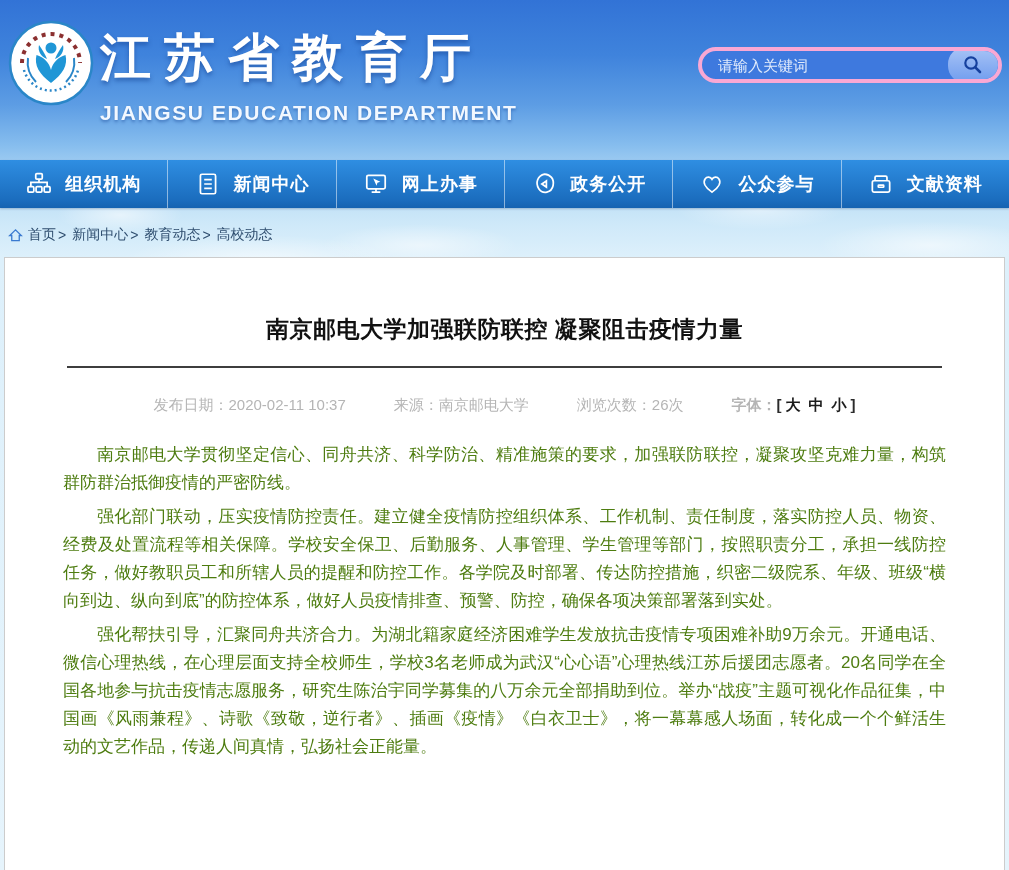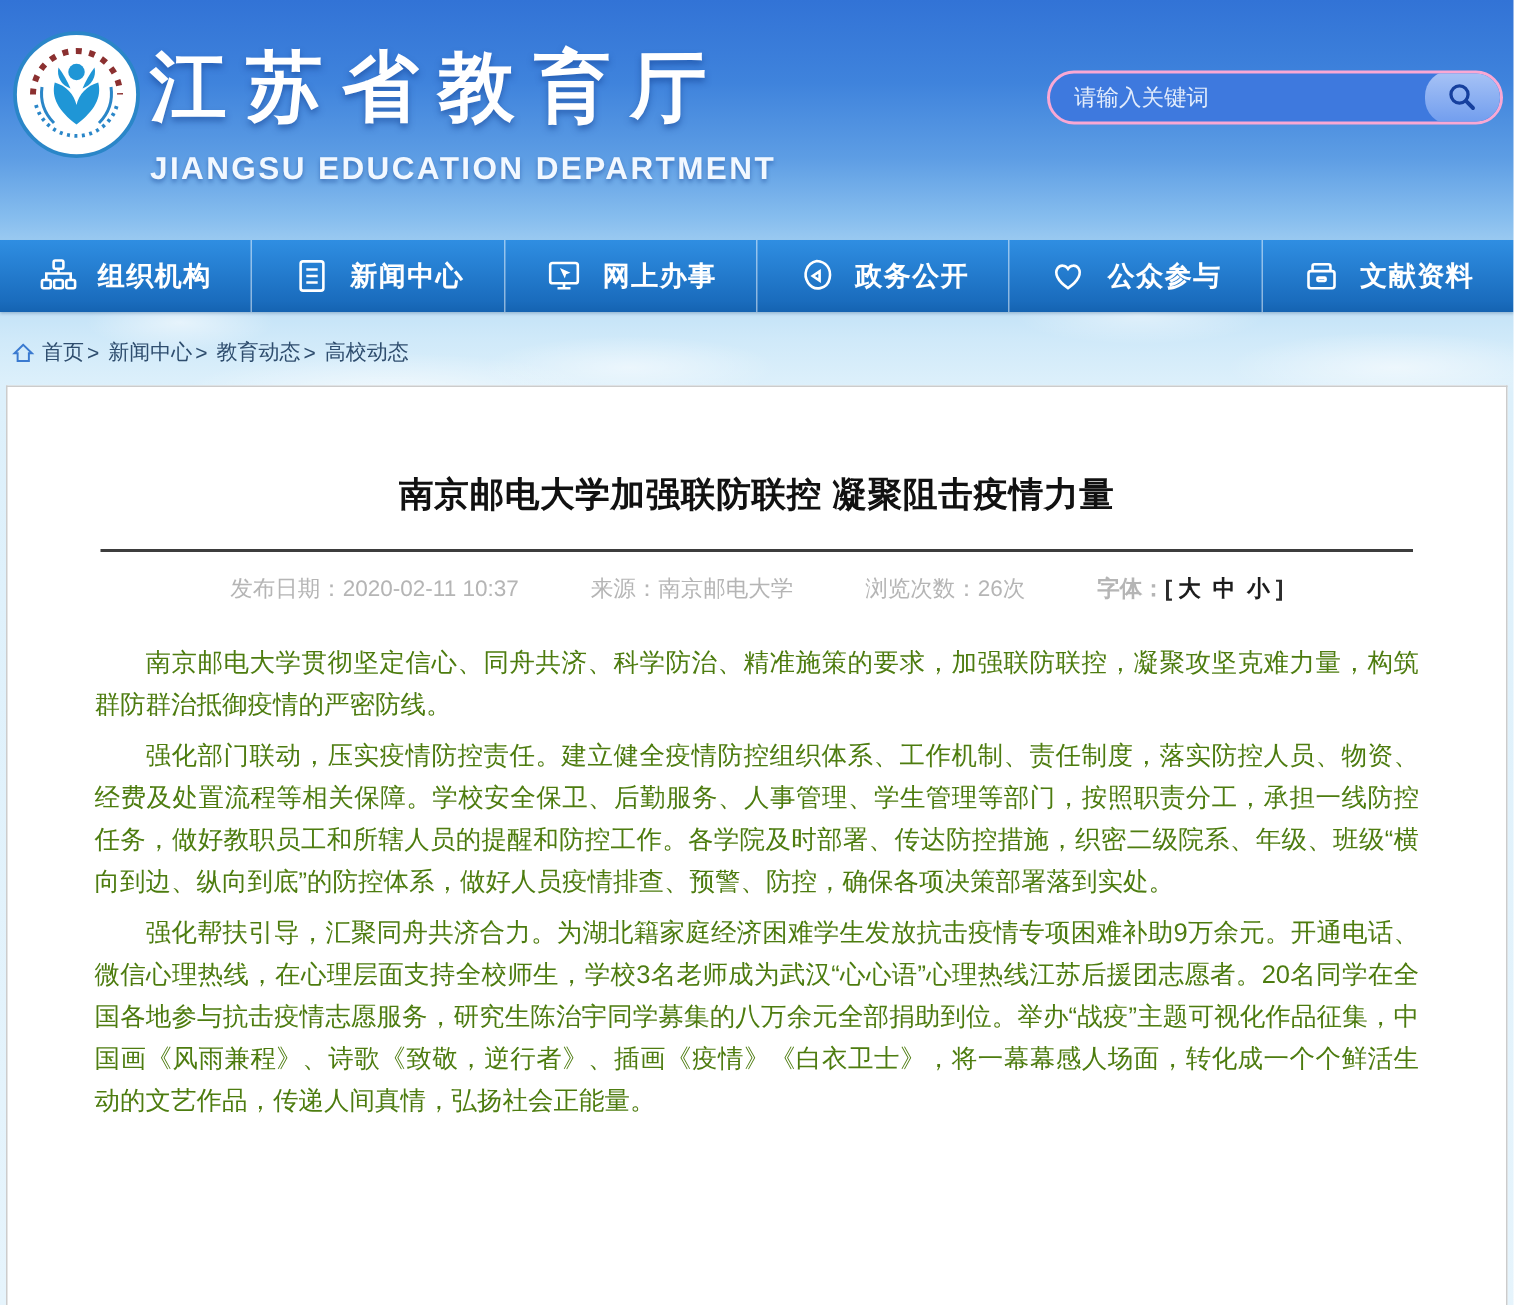--- a/index.html
+++ b/index.html
@@ -24,21 +24,21 @@
   .site-title{
     font-size:51px;font-weight:bold;color:#ffffff;letter-spacing:13px;white-space:nowrap;
     text-shadow:0 3px 4px rgba(16,60,140,.5);
   }
   .site-sub{
     margin-top:8px;font-size:21px;font-weight:bold;color:#f2f8ff;letter-spacing:1.6px;white-space:nowrap;
     text-shadow:0 2px 3px rgba(16,60,140,.45);
   }
   .search{
     position:absolute;right:7px;top:47px;width:304px;height:36px;box-sizing:border-box;
-    border:2px solid #f9a8d4;border-radius:19px;background:#3e79de;
+    border:4px solid #f9a8d4;border-radius:19px;background:#3e79de;
     display:flex;align-items:center;overflow:hidden;
   }
   .search input{
     flex:1;border:none;outline:none;background:transparent;color:#f0f6ff;
     font-size:15px;padding:0 10px 0 16px;font-family:inherit;
   }
   .search input::placeholder{color:#e2ecfc;opacity:1;}
   .search-btn{
     width:50px;height:36px;border:none;cursor:pointer;border-radius:17px;
     background:linear-gradient(180deg,#a9c4f6,#6f9cee);
@@ -73,21 +73,21 @@
     position:absolute;left:4px;top:257px;width:1001px;height:613px;box-sizing:border-box;
     background:#ffffff;border:1px solid #cccccc;border-bottom:none;
     padding:12px 58px;
   }
   .article-title{
     margin-top:44px;text-align:center;font-size:23px;font-weight:bold;color:#111111;
     letter-spacing:.5px;
   }
   .title-rule{margin:21px 4px 0;border:none;border-top:2px solid #3d3d3d;}
   .meta{
-    margin-top:15px;display:flex;justify-content:center;align-items:center;gap:48px;
+    margin-top:28px;display:flex;justify-content:center;align-items:center;gap:48px;
     font-size:15px;color:#b5b5b5;white-space:nowrap;
   }
   .meta .font-group{color:#b5b5b5;font-weight:bold;}
   .meta .font-bracket{color:#2b2b2b;}
   .meta .font-size-btn{color:#1c1c1c;cursor:pointer;margin:0 4px;}
   .body-text{margin-top:26px;font-size:17px;line-height:28px;color:#4d7c0f;text-align:justify;}
   .body-text p{margin:0 0 6px;text-indent:2em;}
 </style>
 </head>
 <body>

